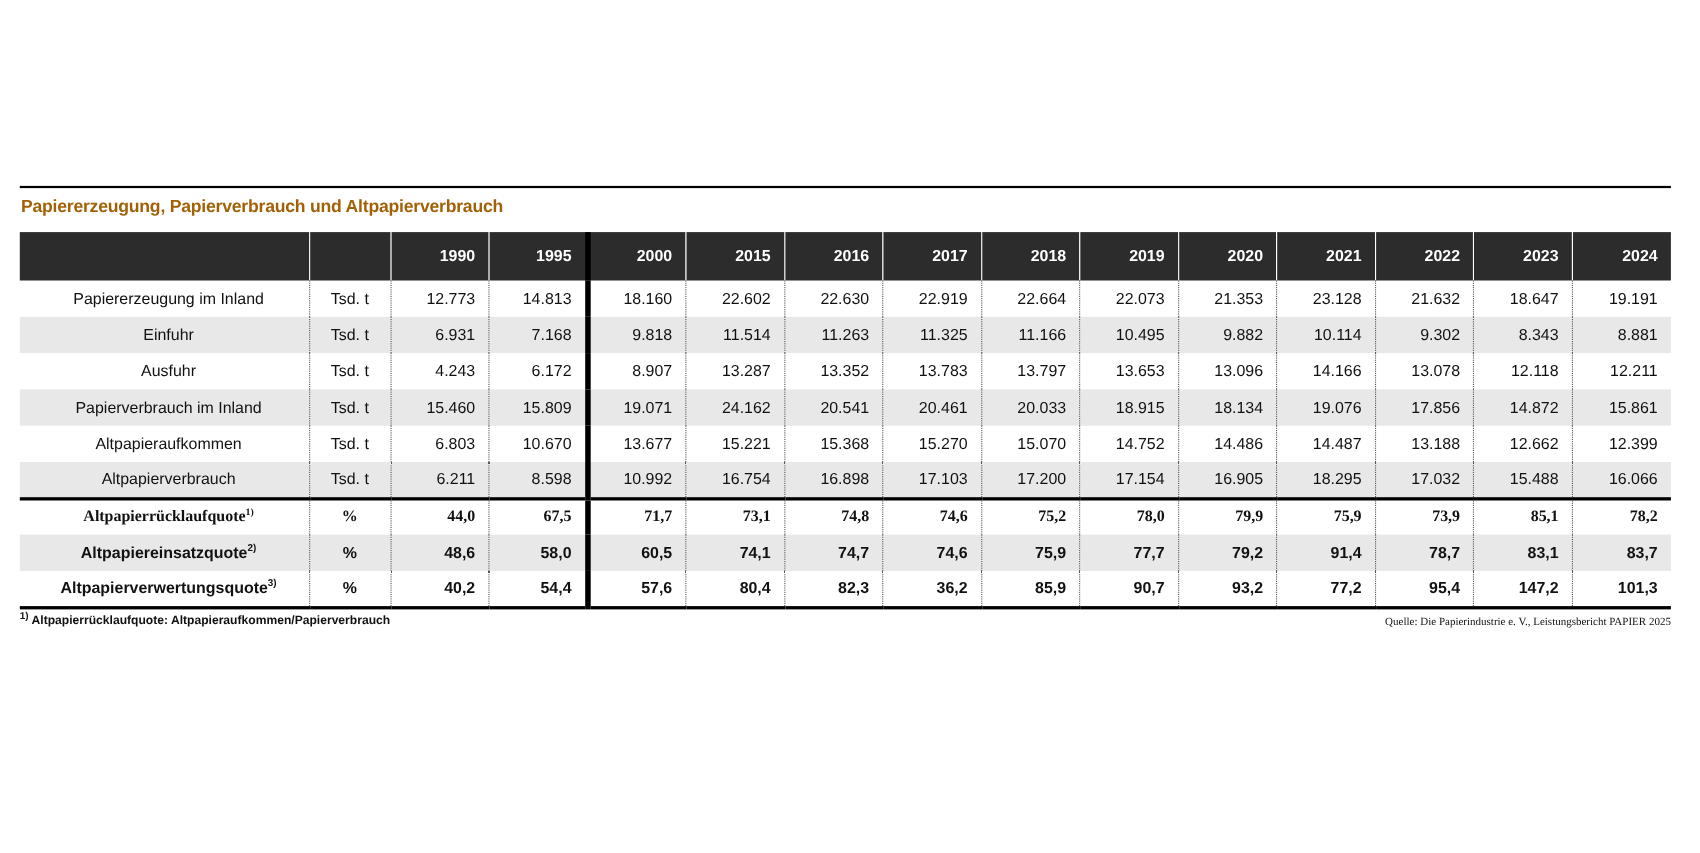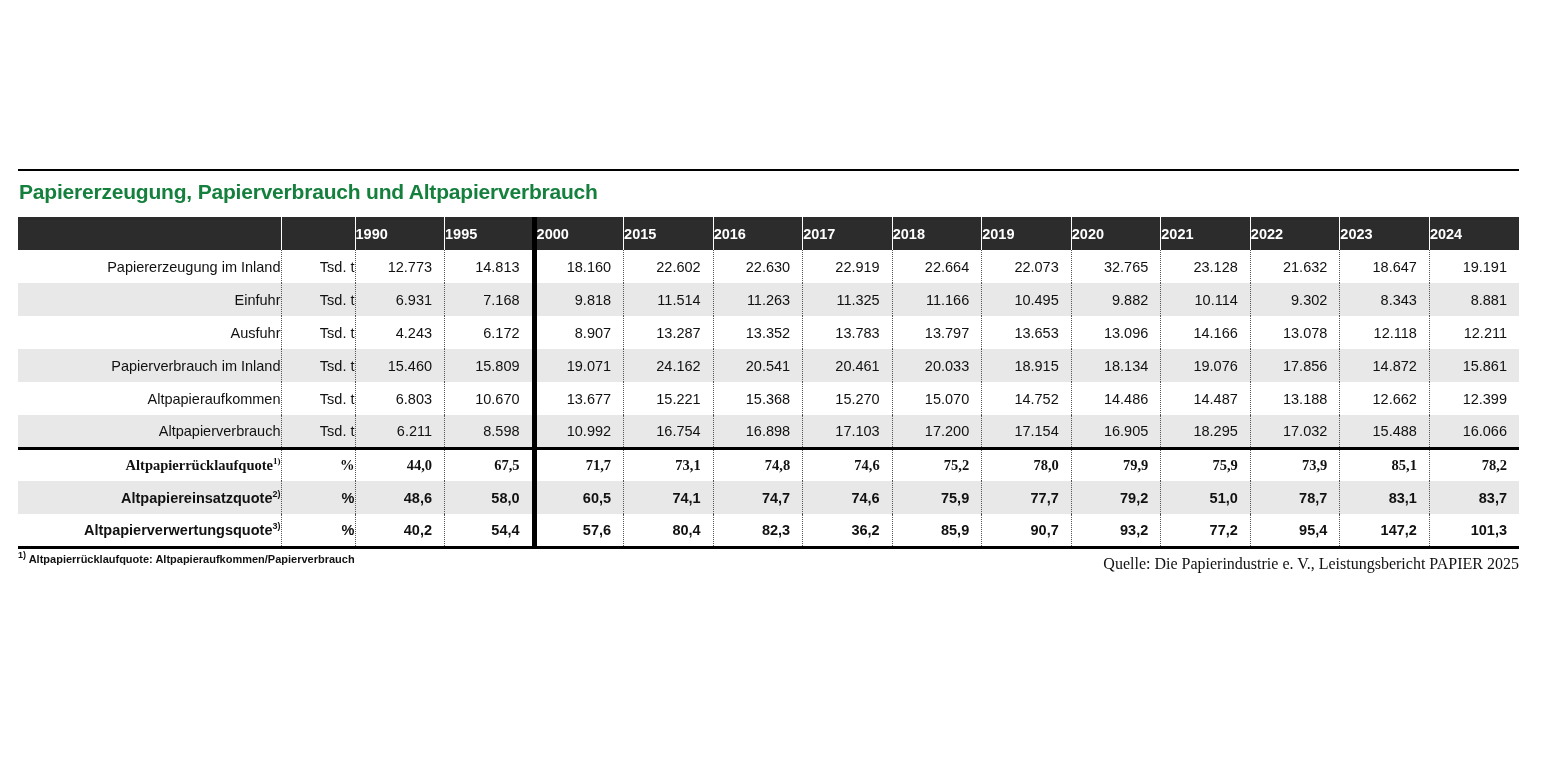--- a/index.html
+++ b/index.html
@@ -8,46 +8,46 @@
     --stripe:#e8e8e8;
     --rule:#000000;
     --text:#111111;
   }
   *{box-sizing:border-box;}
   html,body{margin:0;padding:0;background:#ffffff;}
   body{font-family:"Liberation Sans",sans-serif;color:var(--text);}
   .page{position:relative;width:1545px;height:775px;background:#fff;overflow:hidden;}
   .content{position:absolute;left:18px;top:169px;width:1501px;}
   .top-rule{border-top:2px solid var(--rule);height:0;}
-  .title{font-size:21px;font-weight:700;margin:9px 0 13px 1px;color:#15803d;letter-spacing:-0.2px;}
+  .title{font-size:16px;font-weight:700;margin:9px 0 13px 1px;color:#a16207;letter-spacing:-0.2px;}
   table.data-table{width:1501px;border-collapse:collapse;table-layout:fixed;font-size:14.5px;}
   col.c-label{width:263px;}
   col.c-unit{width:74px;}
   thead th{
     background:var(--header-bg);color:var(--header-text);
-    font-weight:700;height:33px;text-align:left;
+    font-weight:700;height:44px;text-align:right;
     padding:0 12px 0 0;border-left:1px solid #ffffff;
   }
   thead th.first{border-left:none;}
   tbody td{
     height:33px;padding:0 12px 0 0;text-align:right;
     border-left:1px dotted #555;white-space:nowrap;
   }
-  tbody td.label{text-align:right;padding:0 0 0 8px;border-left:none;}
-  tbody td.unit{padding:0;}
+  tbody td.label{text-align:center;padding:0 0 0 8px;border-left:none;}
+  tbody td.unit{text-align:center;padding:0;}
   tr.stripe td{background:var(--stripe);}
   tr.bold-row td{font-weight:700;}
   tr.section-start td{border-top:3px solid var(--rule);font-family:Liberation Serif, serif;}
   tbody tr.last td{border-bottom:3px solid var(--rule);}
   .divider{border-left:5px solid #000 !important;}
   td.label sup, .fn sup{font-size:9px;line-height:0;}
   .below{display:flex;justify-content:space-between;align-items:flex-start;margin-top:3px;}
   .footnotes{font-size:11px;font-weight:700;max-width:560px;}
   .fn{margin:0 0 6px 0;line-height:1.45;}
-  .source{font-family:"Liberation Serif",serif;font-size:16px;margin-top:3px;text-align:center;margin-left:36px;}
+  .source{font-family:"Liberation Serif",serif;font-size:10px;margin-top:3px;text-align:center;margin-left:36px;}
 </style>
 </head>
 <body>
 
 <div class="page">
   <div class="content">
     <div class="top-rule"></div>
     <h1 class="title">Papiererzeugung, Papierverbrauch und Altpapierverbrauch</h1>
 
     <table class="data-table">
@@ -92,21 +92,21 @@
             <td class="label"><span>Papiererzeugung im Inland</span></td>
             <td class="unit">Tsd. t</td>
             <td class="num">12.773</td>
             <td class="num">14.813</td>
             <td class="num divider">18.160</td>
             <td class="num">22.602</td>
             <td class="num">22.630</td>
             <td class="num">22.919</td>
             <td class="num">22.664</td>
             <td class="num">22.073</td>
-            <td class="num">32.765</td>
+            <td class="num">21.353</td>
             <td class="num">23.128</td>
             <td class="num">21.632</td>
             <td class="num">18.647</td>
             <td class="num">19.191</td>
           </tr>
           <tr class="stripe">
             <td class="label"><span>Einfuhr</span></td>
             <td class="unit">Tsd. t</td>
             <td class="num">6.931</td>
             <td class="num">7.168</td>
@@ -212,21 +212,21 @@
             <td class="unit">%</td>
             <td class="num">48,6</td>
             <td class="num">58,0</td>
             <td class="num divider">60,5</td>
             <td class="num">74,1</td>
             <td class="num">74,7</td>
             <td class="num">74,6</td>
             <td class="num">75,9</td>
             <td class="num">77,7</td>
             <td class="num">79,2</td>
-            <td class="num">51,0</td>
+            <td class="num">91,4</td>
             <td class="num">78,7</td>
             <td class="num">83,1</td>
             <td class="num">83,7</td>
           </tr>
           <tr class="bold-row last">
             <td class="label"><span>Altpapierverwertungsquote</span><sup>3)</sup></td>
             <td class="unit">%</td>
             <td class="num">40,2</td>
             <td class="num">54,4</td>
             <td class="num divider">57,6</td>

